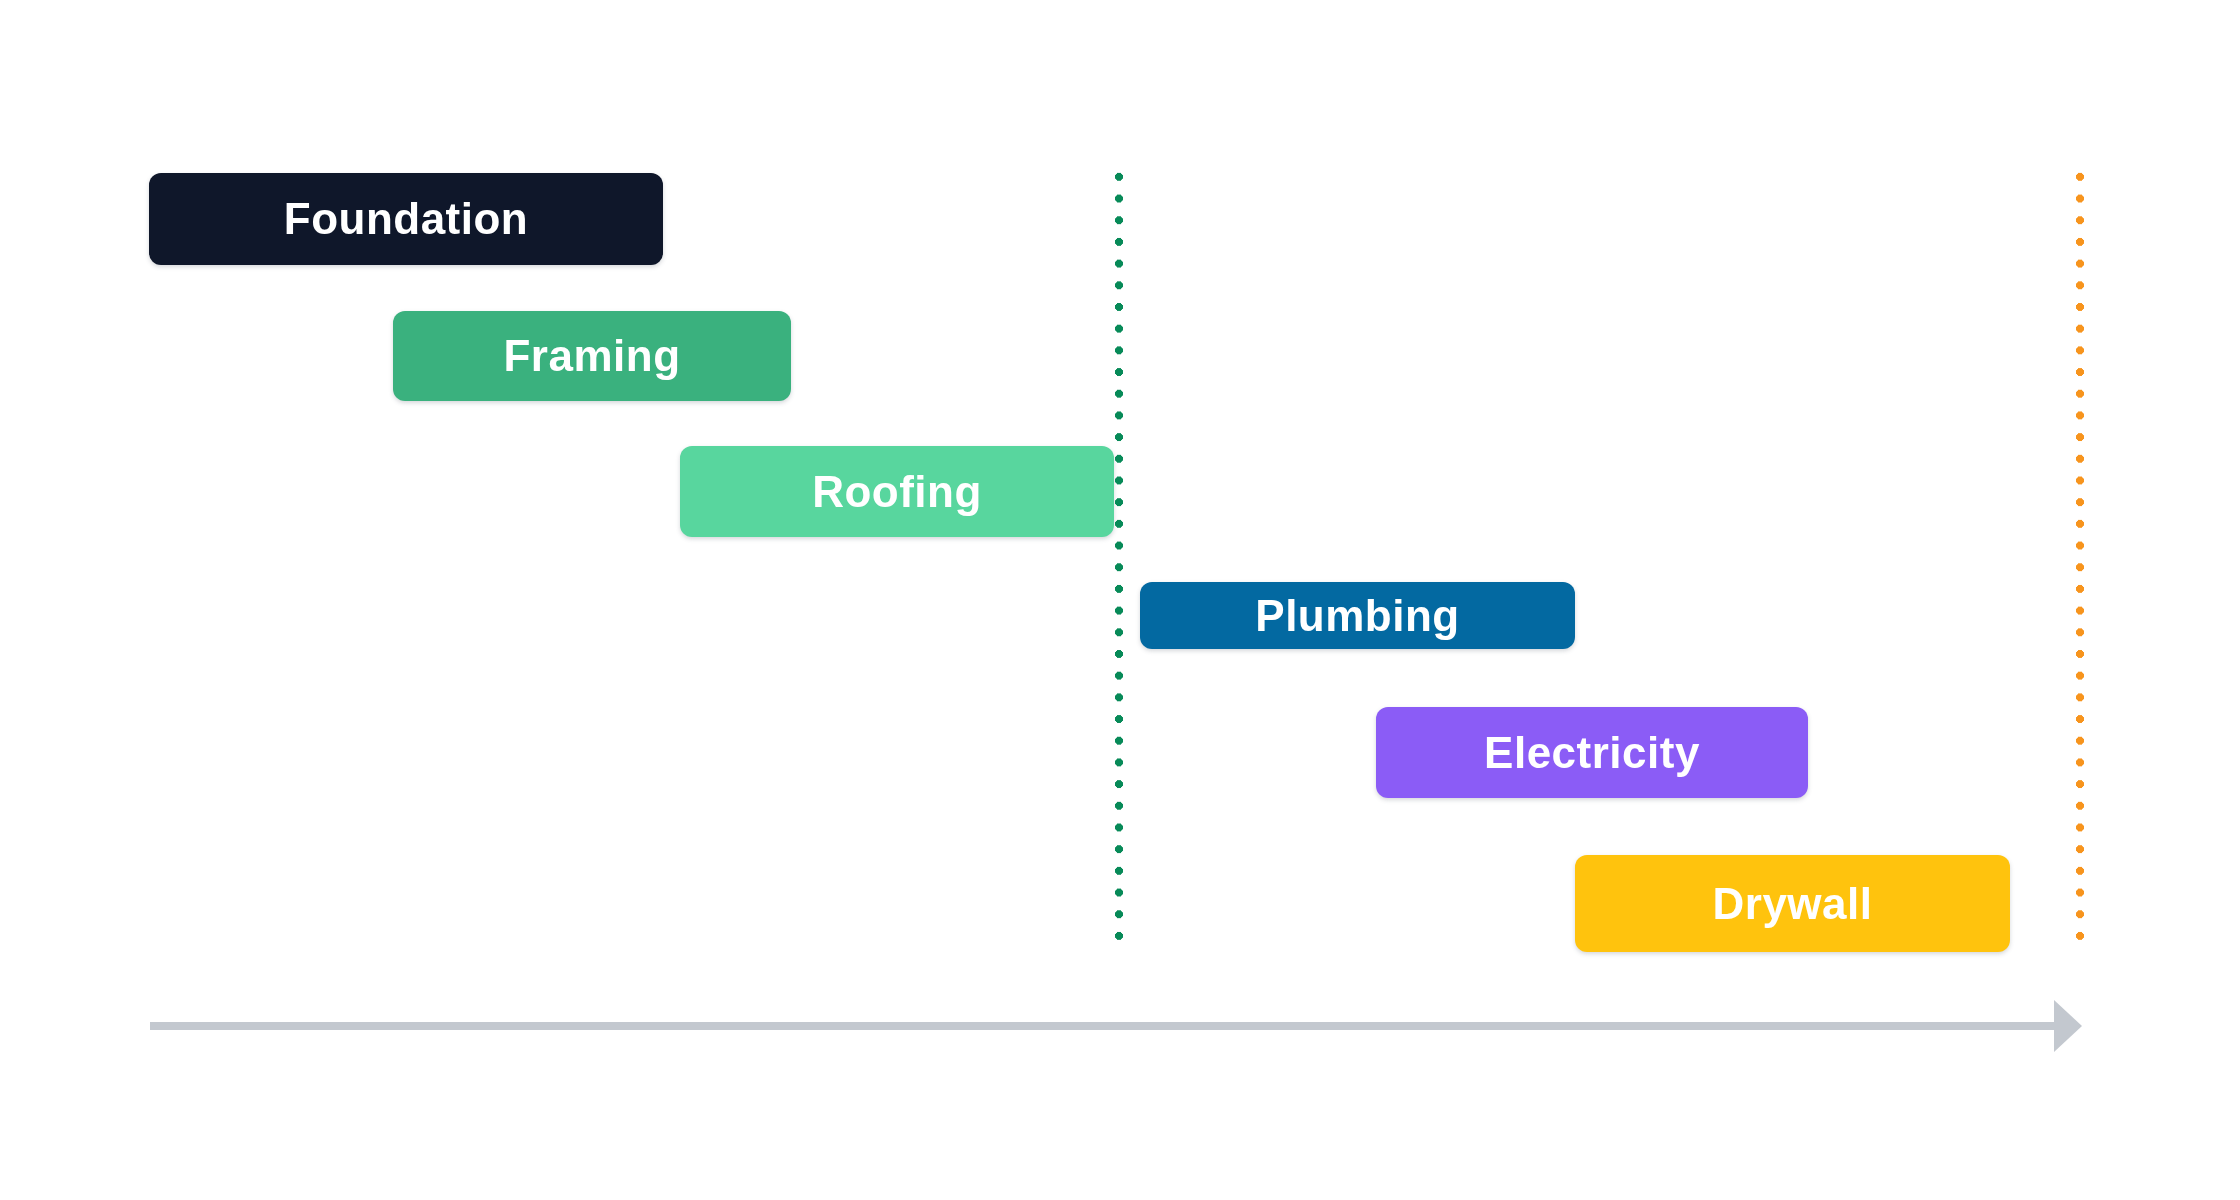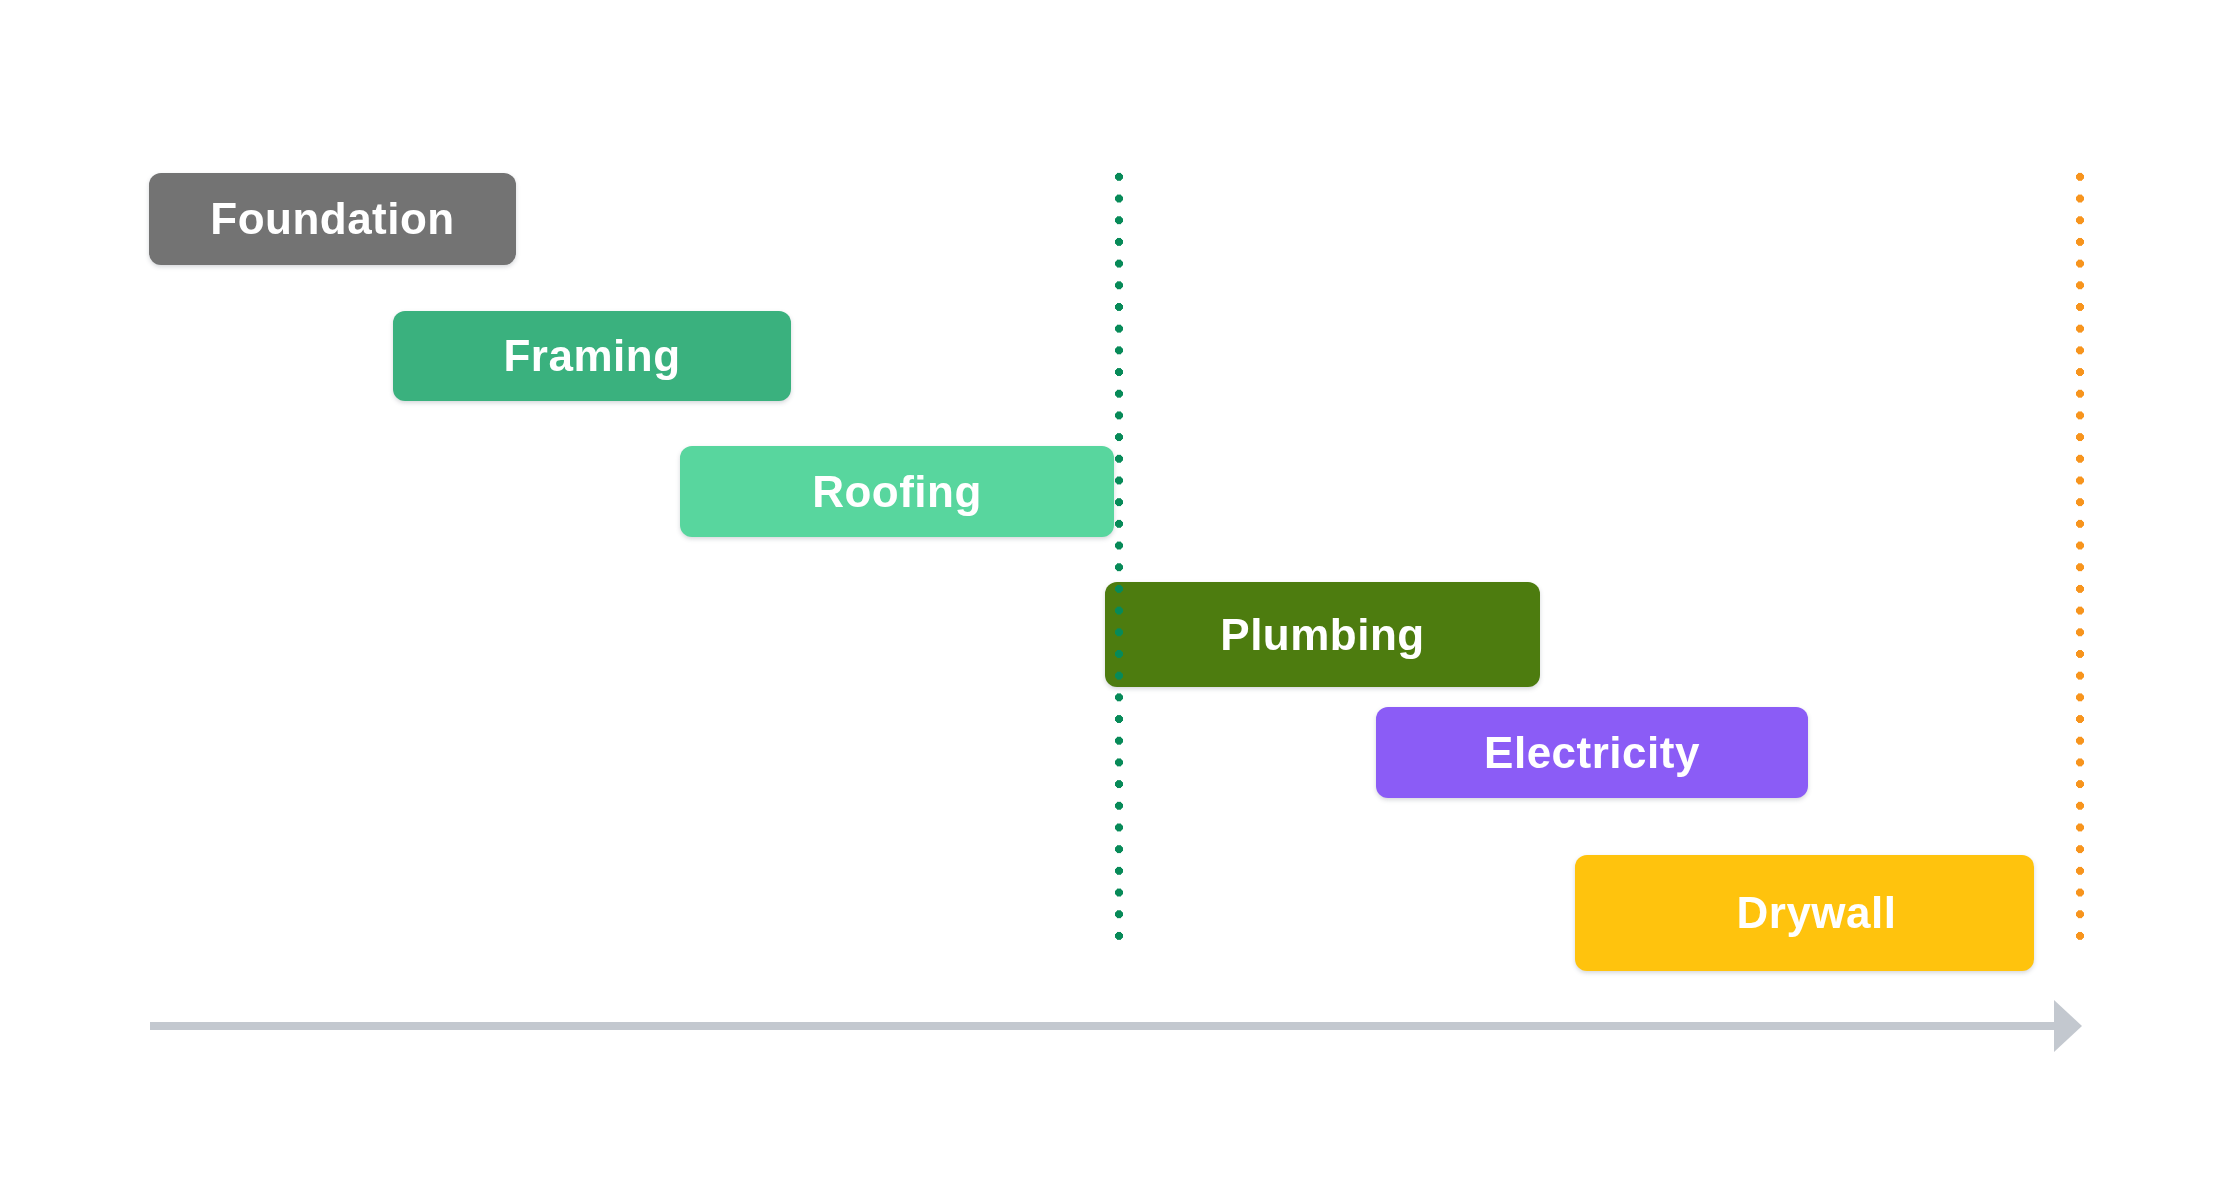--- a/index.html
+++ b/index.html
@@ -46,41 +46,41 @@
     height: 0;
     border-top: 26px solid transparent;
     border-bottom: 26px solid transparent;
   }
 </style>
 </head>
 <body>
 
 <div class="canvas">
 
-  <div class="task-bar" style="left: 149px; top: 173px; width: 367px; height: 92px; background: #737373;">
+  <div class="task-bar" style="left: 149px; top: 173px; width: 514px; height: 92px; background: #0f172a;">
     <span class="task-label">Foundation</span>
   </div>
 
   <div class="task-bar" style="left: 393px; top: 311px; width: 398px; height: 90px; background: rgb(58, 177, 126);">
     <span class="task-label">Framing</span>
   </div>
 
   <div class="task-bar" style="left: 636px; top: 446px; width: 434px; height: 91px; background: rgb(88, 214, 158); margin-left: 44px;">
     <span class="task-label">Roofing</span>
   </div>
 
-  <div class="task-bar" style="left: 1105px; top: 582px; width: 435px; height: 105px; background: #4d7c0f;">
+  <div class="task-bar" style="left: 1140px; top: 582px; width: 435px; height: 67px; background: #0369a1;">
     <span class="task-label">Plumbing</span>
   </div>
 
   <div class="task-bar" style="left: 1376px; top: 707px; width: 432px; height: 91px; background: #8b5cf6;">
     <span class="task-label">Electricity</span>
   </div>
 
-  <div class="task-bar" style="left: 1575px; top: 855px; width: 435px; height: 116px; background: rgb(255, 195, 13); padding-left: 24px;">
+  <div class="task-bar" style="left: 1575px; top: 855px; width: 435px; height: 97px; background: rgb(255, 195, 13);">
     <span class="task-label">Drywall</span>
   </div>
 
   <div class="milestone-line" style="left: 1114px; top: 166px; height: 786px; background-image: radial-gradient(4px at 5px 10.85px, rgb(7, 138, 88) 97%, transparent); background-size: 10px 21.7px;"></div>
   <div class="milestone-line" style="left: 2075px; top: 166px; height: 786px; background-image: radial-gradient(4px at 5px 10.85px, rgb(247, 148, 29) 97%, transparent); background-size: 10px 21.7px;"></div>
 
   <div class="axis-line" style="left: 150px; top: 1022px; width: 1908px; height: 8px; background: rgb(195, 200, 207);"></div>
   <div class="axis-arrowhead" style="left: 2054px; top: 1000px; border-top-width: 26px; border-bottom-width: 26px; border-left: 28px solid rgb(195, 200, 207);"></div>
 
 </div>

